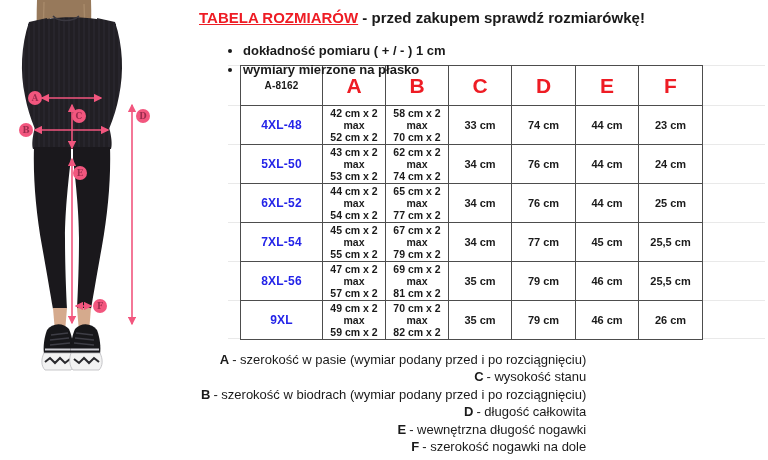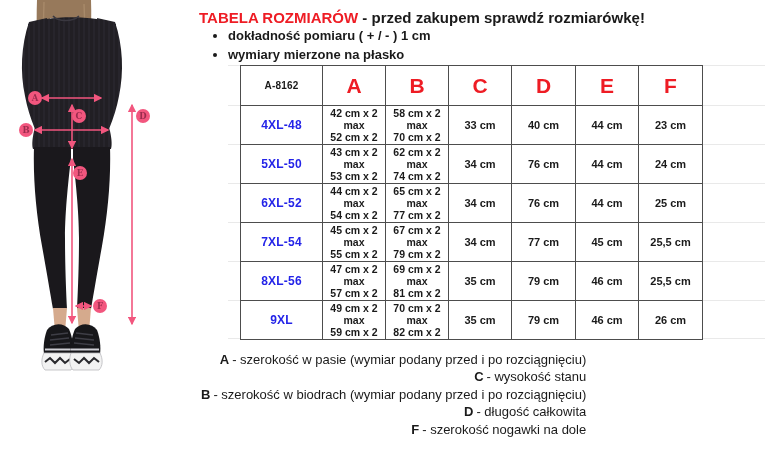--- a/index.html
+++ b/index.html
@@ -5,22 +5,22 @@
   html,body{margin:0;padding:0;background:#ffffff;}
   #page{
     position:relative;width:768px;height:460px;overflow:hidden;background:#fff;
     font-family:"Liberation Sans","DejaVu Sans",sans-serif;color:#1a1a1a;
   }
   
   .ghost{position:absolute;left:228px;width:537px;height:1px;background:#e9e9e9;z-index:1;}
 
   
   .title{position:absolute;left:199px;top:9px;font-size:15px;font-weight:bold;white-space:nowrap;z-index:3;}
-  .title-red{color:var(--red,#ee1c24);}
-  .intro-bullets{position:absolute;left:214px;top:28px;margin:0;padding-left:14px;
+  .title-red{color:var(--red,#ee1c24);text-decoration:underline;}
+  .intro-bullets{position:absolute;left:214px;top:28px;margin:15px;padding-left:14px;
     font-size:13px;font-weight:bold;z-index:3;}
   .intro-bullets li{margin:0 0 3px 0;line-height:16px;}
 
   
   table.size-table{
     position:absolute;left:240px;top:65px;border-collapse:collapse;table-layout:fixed;z-index:2;
   }
   table.size-table th,table.size-table td{
     border:1px solid #4d4d4d;background:#fff;text-align:center;vertical-align:middle;
     padding:0;font-weight:bold;
@@ -176,21 +176,21 @@
             <span class="l">42 cm x 2</span>
             <span class="l">max</span>
             <span class="l">52 cm x 2</span>
           </td>
         <td class="abcell">
             <span class="l">58 cm x 2</span>
             <span class="l">max</span>
             <span class="l">70 cm x 2</span>
           </td>
         <td class="plain">33 cm</td>
-        <td class="plain">40 cm</td>
+        <td class="plain">74 cm</td>
         <td class="plain">44 cm</td>
         <td class="plain">23 cm</td>
       </tr>
       <tr>
         <td class="size">5XL-50</td>
         <td class="abcell">
             <span class="l">43 cm x 2</span>
             <span class="l">max</span>
             <span class="l">53 cm x 2</span>
           </td>
@@ -273,16 +273,17 @@
         <td class="plain">26 cm</td>
       </tr>
     </tbody>
   </table>
 
   <div class="legend">
     <div class="legend-line"><b>A</b><span>- szerokość w pasie (wymiar podany przed i po rozciągnięciu)</span></div>
     <div class="legend-line"><b>C</b><span>- wysokość stanu</span></div>
     <div class="legend-line"><b>B</b><span>- szerokość w biodrach (wymiar podany przed i po rozciągnięciu)</span></div>
     <div class="legend-line"><b>D</b><span>- długość całkowita</span></div>
+    <div class="legend-line"><b>E</b><span>- wewnętrzna długość nogawki</span></div>
     <div class="legend-line"><b>F</b><span>- szerokość nogawki na dole</span></div>
   </div>
 
 </div>
 
 </body></html>

